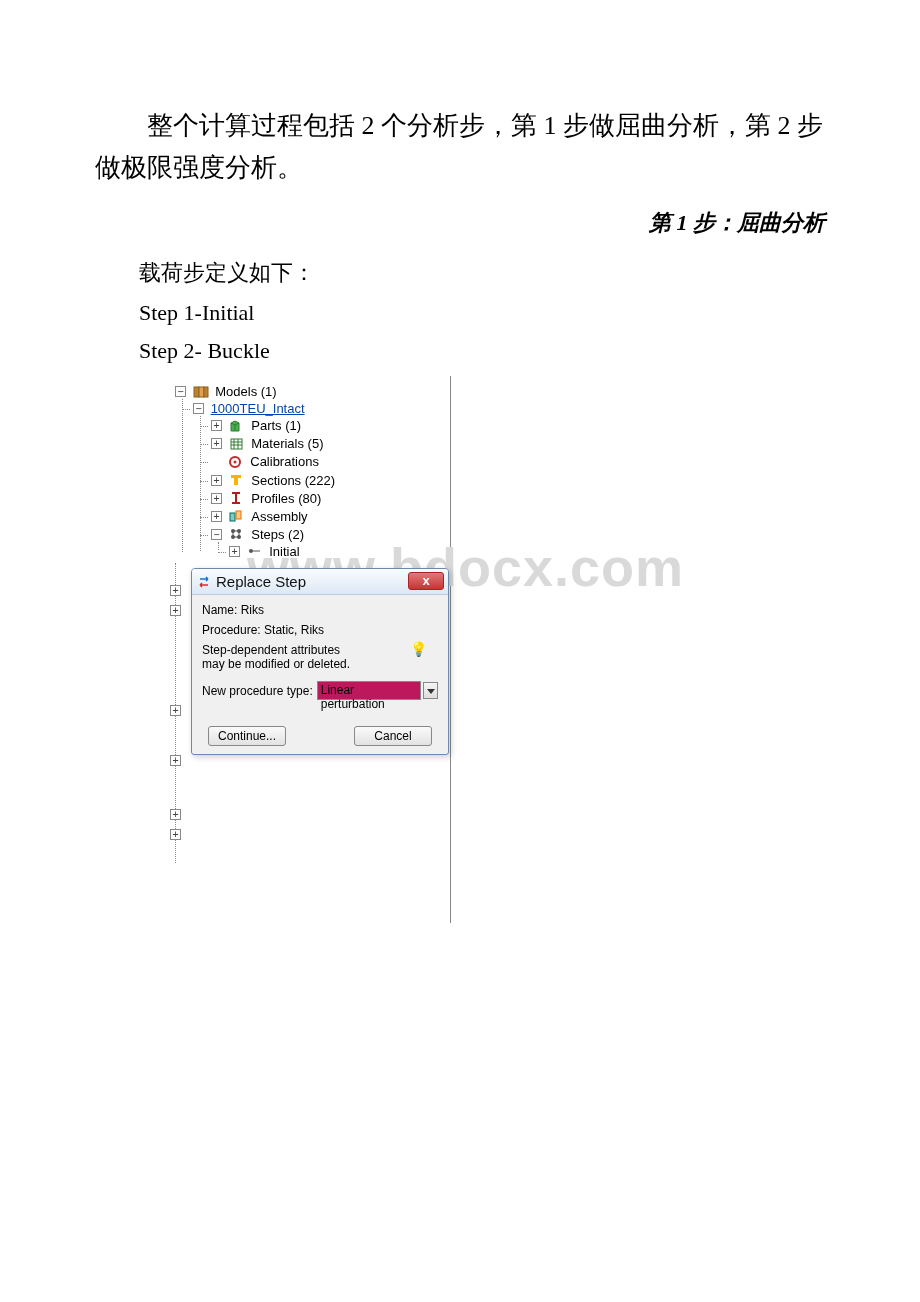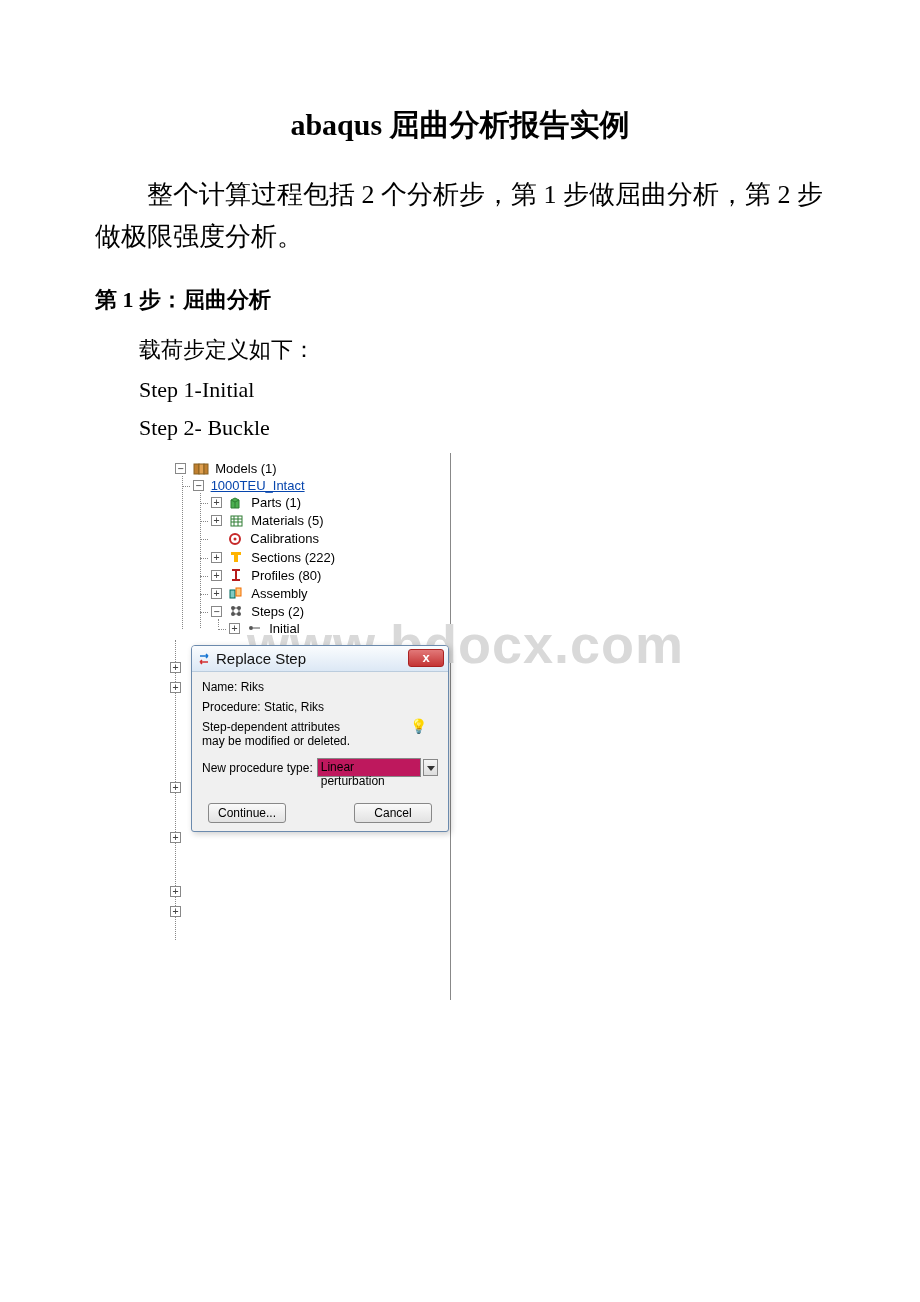--- a/index.html
+++ b/index.html
@@ -22,22 +22,23 @@
   .paragraph {
     font-size: 26px;
     line-height: 1.6;
     text-indent: 2em;
     margin-bottom: 12px;
     font-family: "SimSun", serif;
   }
   .subheading {
     font-size: 22px;
     font-weight: bold;
-    text-align: left;
-    margin: 28px 0 20px 0;
+    text-align: right;
+    margin: 20px 0 20px 0;
+    font-style: italic;
   }
   .line {
     font-size: 22px;
     text-indent: 2em;
     margin-bottom: 12px;
     font-family: "Times New Roman", "SimSun", serif;
   }
   .screenshot-wrap {
     margin-left: 56px;
     position: relative;
@@ -250,21 +251,20 @@
     z-index: 1;
     pointer-events: none;
     white-space: nowrap;
   }
 </style>
 </head>
 <body>
 
 <div class="page">
 
-  <div class="title">abaqus 屈曲分析报告实例</div>
 
   <div class="paragraph">整个计算过程包括 2 个分析步，第 1 步做屈曲分析，第 2 步做极限强度分析。</div>
 
   <div class="subheading">第 1 步：屈曲分析</div>
 
   <div class="line">载荷步定义如下：</div>
   <div class="line">Step 1-Initial</div>
   <div class="line">Step 2- Buckle</div>
 
   <div class="screenshot-wrap">

